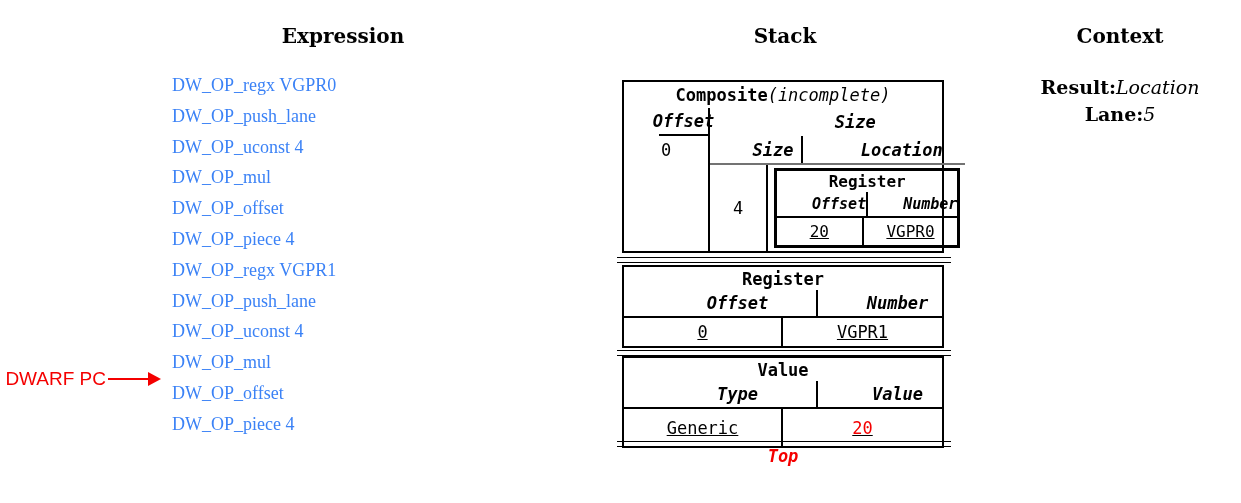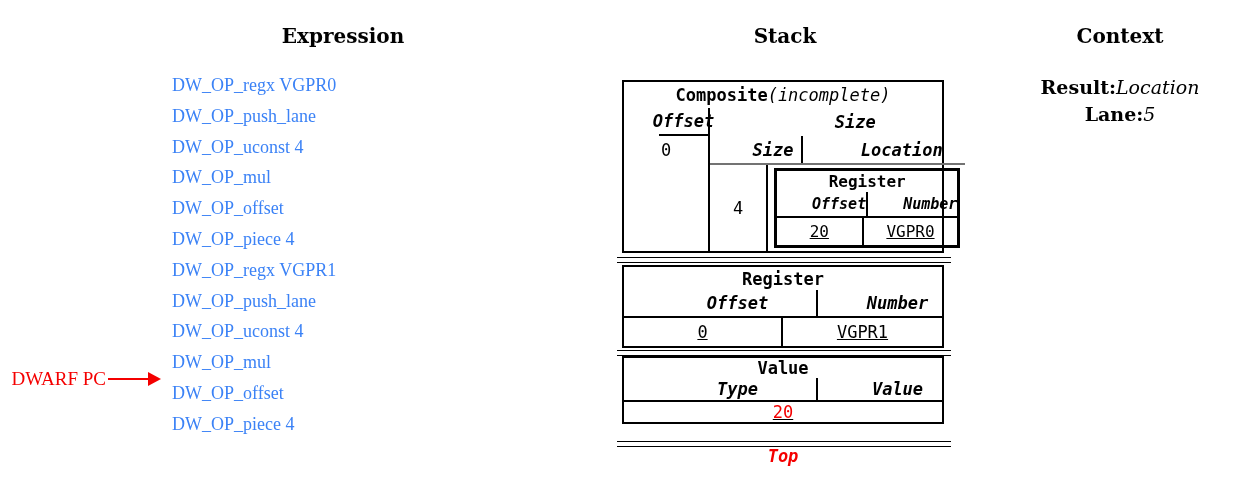--- a/index.html
+++ b/index.html
@@ -22,21 +22,21 @@
     font-family:Liberation Serif, serif;
     font-size:18px; line-height:30.8px; white-space:pre; color:#3b82f6;
   }
 
   
   .pc-row {
     left:0; top:366px; width:161px; height:26px;
     display:flex; align-items:center; justify-content:flex-end;
   }
   .pc-label {
-    font-family:Liberation Serif, serif;
+    font-family:Liberation Sans, sans-serif;
     font-size:19px; color:#f40000; white-space:nowrap;
   }
   .pc-arrow-line { width:40px; height:2px; background:#f40000; margin-left:2px; }
   .pc-arrow-head {
     width:0; height:0;
     border-left:13px solid #f40000;
     border-top:7px solid transparent;
     border-bottom:7px solid transparent;
   }
 
@@ -71,21 +71,21 @@
   
   .nested { border:3px solid #000; flex:1; display:flex; flex-direction:column; }
   .nr-title { height:21px; font-size:16px; }
   .nr-headrow { display:flex; border-bottom:2px solid #000; height:26px; }
   .nr-hcell { font-size:15px; }
   .nr-vcell { font-size:16px; }
   .nw48 { width:48%; }
 
   
   .register2 { left:622px; top:265px; width:322px; height:83px; }
-  .valuetab  { left:622px; top:356px; width:322px; height:68px; }
+  .valuetab  { left:622px; top:356px; width:322px; height:92px; }
   .reg-title { height:23px; }
   .reg-headrow { height:28px; }
 
   .red-text { color:#f40000; }
 
   
   .stack-sep {
     left:617px; width:334px; height:6px;
     border-top:1.5px solid #000; border-bottom:1.5px solid #000;
   }
@@ -186,20 +186,21 @@
 
   <div class="abs stack-sep" style="top:350px;"></div>
 
   <div class="abs stack-table valuetab mono">
     <div class="t-title reg-title">Value</div>
     <div class="t-headrow reg-headrow">
       <div class="hcell w50 b-right">Type</div>
       <div class="hcell grow">Value</div>
     </div>
     <div class="t-valrow">
+      <div class="vcell w50 b-right">Generic</div>
       <div class="vcell grow red-text">20</div>
     </div>
   </div>
 
   <div class="abs stack-sep" style="top:441px;"></div>
 
   <div class="abs ctx-line" style="top:76px;">
     <span class="ctx-bold">Result:</span><span class="ctx-italic">Location</span>
   </div>
 

